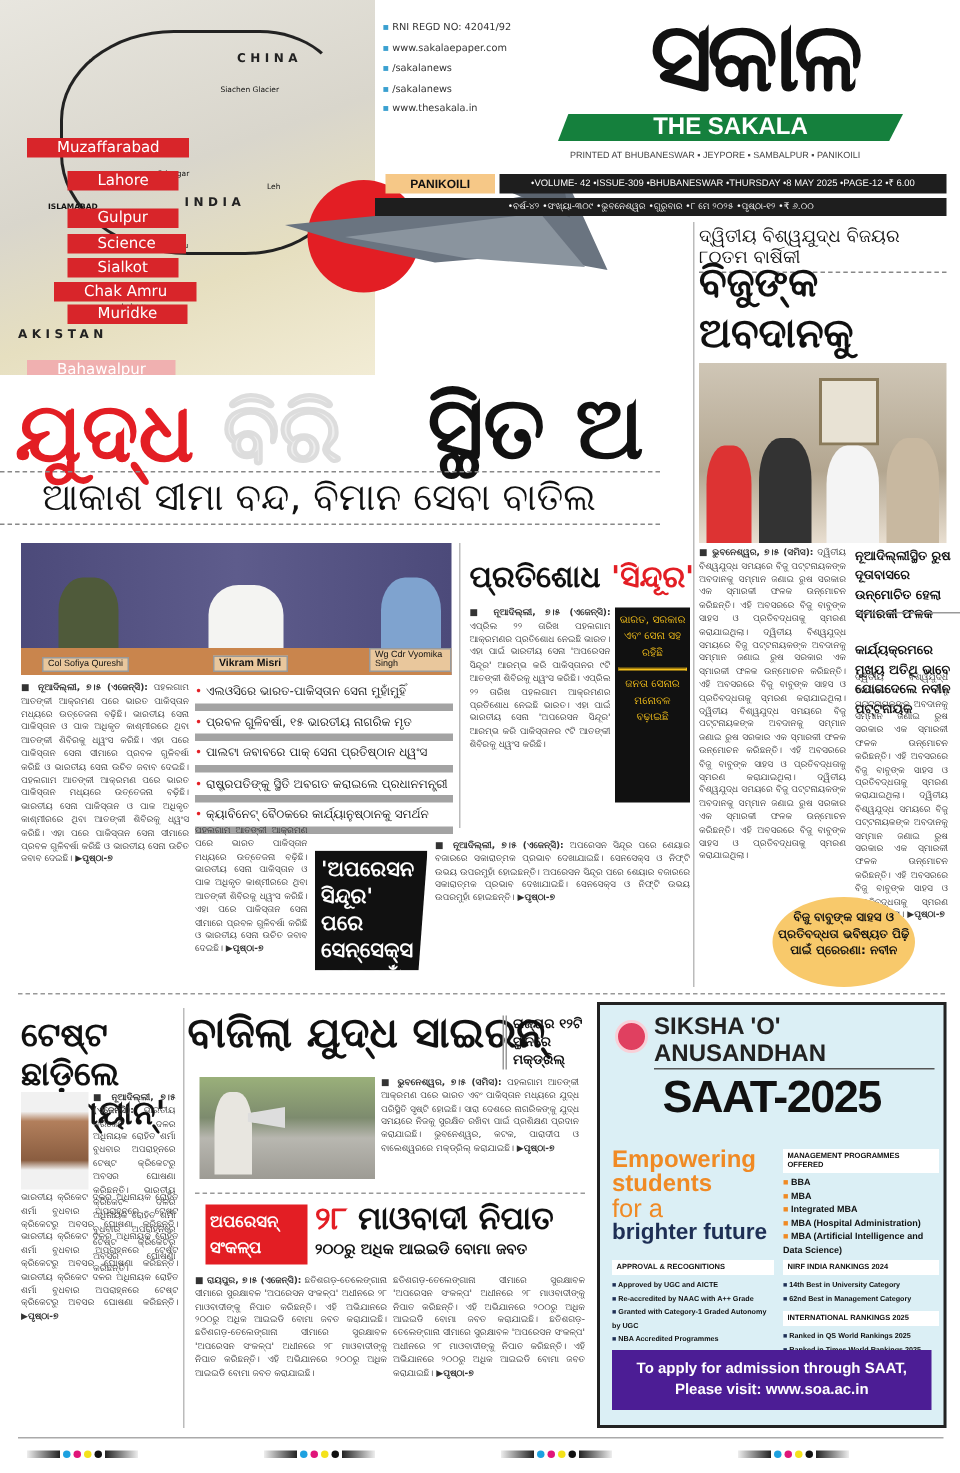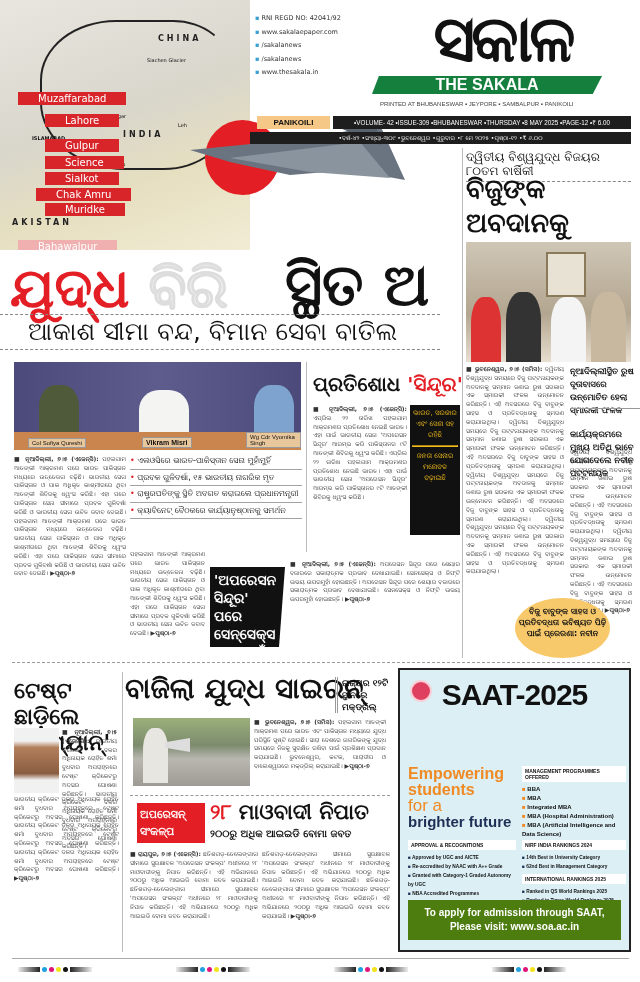--- a/index.html
+++ b/index.html
@@ -24,21 +24,21 @@
 .h1black{left:285px;top:255px;font-size:58px;font-weight:bold;color:#111;line-height:60px}
 .sub1{left:0;top:314px;width:440px;border-top:1px dashed #888;border-bottom:1px dashed #888;font-size:25px;line-height:34px;padding-left:28px}
 .kicker{left:466px;top:150px;width:165px;font-size:12px;border-bottom:1px dashed #888;padding-bottom:3px}
 .rh1{left:466px;top:172px;font-size:27px;font-weight:bold;line-height:34px;width:170px}
 .photo-r{left:466px;top:242px;width:165px;height:120px;background:linear-gradient(180deg,#cfc6b6,#b3a690 60%,#e8ded0);overflow:hidden}
 .photo-l{left:14px;top:362px;width:287px;height:88px;background:linear-gradient(90deg,#4c4a7a,#5e5c8c 50%,#4c4a7a)}
 .cap{position:absolute;bottom:2px;background:#e9c79c;border:1px solid #999;font-size:6px;padding:1px 3px;font-family:"Liberation Sans",sans-serif}
 .person{position:absolute;bottom:10px;border-radius:40% 40% 6px 6px}
 .col-text{font-size:6px;line-height:8.8px;color:#333;text-align:justify;overflow:hidden}
 .bullets{left:130px;top:453px;width:172px;font-size:8px;line-height:15.5px}
-.bullets div{border-bottom:1px solid #a3a3a3;white-space:nowrap;overflow:hidden}
+.bullets div{border-bottom:5px solid #a3a3a3;white-space:nowrap;overflow:hidden}
 .bullets div::before{content:"• ";color:#e31e24}
 .pratishodh{left:313px;top:372px;font-size:20px;font-weight:bold}
 .pratishodh .red{color:#e31e24}
 .blackbox{left:410px;top:405px;width:50px;height:130px;background:#111;color:#f6c11a;font-size:7px;text-align:center;padding:3px 2px;line-height:11px}
 .opsind{left:210px;top:567px;width:75px;height:80px;background:#111;color:#fff;font-size:14px;font-weight:bold;line-height:18px;padding:4px;clip-path:polygon(0 0,100% 0,92% 100%,0 100%)}
 .rh2{left:570px;top:392px;font-size:8.5px;font-weight:bold;line-height:13px;width:70px}
 .bubble{left:520px;top:590px;width:100px;height:60px;background:#f8c96b;border-radius:50%;font-size:8px;text-align:center;font-weight:bold;line-height:11px;padding-top:8px}
 .sep{position:absolute;border-top:1px dashed #999}
 .test-h{left:14px;top:678px;font-size:22px;font-weight:bold;line-height:26px}
 .siren-h{left:125px;top:672px;font-size:28px;font-weight:bold}
@@ -55,21 +55,21 @@
 .ad-saat{font-size:30px;font-weight:bold;text-align:center;letter-spacing:-1px;margin-top:2px;font-family:"Liberation Sans",sans-serif}
 .ad-emp{position:absolute;left:8px;top:96px;width:115px;line-height:16px}
 .ad-progs{position:absolute;left:122px;top:96px;width:104px;font-size:6px}
 .ad-head{background:#fff;font-size:5px;font-weight:bold;padding:2px 3px;margin-bottom:3px}
 .ad-list div{font-size:6px;font-weight:bold;line-height:9px}
 .ad-list div::before{content:"■ ";color:#f08a24}
 .ad-rec{position:absolute;left:8px;top:170px;width:108px}
 .ad-rank{position:absolute;left:122px;top:170px;width:104px}
 .ad-small div{font-size:4.8px;font-weight:bold;line-height:9px}
 .ad-small div::before{content:"■ ";color:#1e2f55}
-.ad-cta{position:absolute;left:8px;bottom:10px;width:213px;height:40px;background:#4d7c0f;color:#fff;font-size:10px;font-weight:bold;text-align:center;line-height:14px;padding-top:6px}
+.ad-cta{position:absolute;left:8px;bottom:10px;width:213px;height:40px;background:#4c1d95;color:#fff;font-size:10px;font-weight:bold;text-align:center;line-height:14px;padding-top:6px}
 .reg{position:absolute;top:966px;height:6px;width:80px;display:flex;gap:2px;align-items:center}
 .reg .bar{width:22px;height:5px;background:linear-gradient(90deg,#eee,#222)}
 .reg .dot{width:5px;height:5px;border-radius:50%}
 .footer-line{left:12px;top:958px;width:617px;border-top:1px solid #aaa}
 .vrule{position:absolute;border-left:1px solid #bbb}
 .more{font-weight:bold;font-size:6px}
 </style>
 </head>
 <body>
 
@@ -130,20 +130,21 @@
   <div class="cap" style="left:232px">Wg Cdr Vyomika Singh</div>
 </div>
 
 <div class="abs col-text" style="left:14px;top:455px;width:112px;height:200px">
   <b>■ ନୂଆଦିଲ୍ଲୀ, ୭।୫ (ଏଜେନ୍ସି):</b> <span>ପହଲଗାମ ଆତଙ୍କୀ ଆକ୍ରମଣ ପରେ ଭାରତ ପାକିସ୍ତାନ ମଧ୍ୟରେ ଉତ୍ତେଜନା ବଢ଼ିଛି। ଭାରତୀୟ ସେନା ପାକିସ୍ତାନ ଓ ପାକ ଅଧିକୃତ କାଶ୍ମୀରରେ ଥିବା ଆତଙ୍କୀ ଶିବିରକୁ ଧ୍ୱଂସ କରିଛି। ଏହା ପରେ ପାକିସ୍ତାନ ସେନା ସୀମାରେ ପ୍ରବଳ ଗୁଳିବର୍ଷା କରିଛି ଓ ଭାରତୀୟ ସେନା ଉଚିତ ଜବାବ ଦେଇଛି।</span> <span>ପହଲଗାମ ଆତଙ୍କୀ ଆକ୍ରମଣ ପରେ ଭାରତ ପାକିସ୍ତାନ ମଧ୍ୟରେ ଉତ୍ତେଜନା ବଢ଼ିଛି। ଭାରତୀୟ ସେନା ପାକିସ୍ତାନ ଓ ପାକ ଅଧିକୃତ କାଶ୍ମୀରରେ ଥିବା ଆତଙ୍କୀ ଶିବିରକୁ ଧ୍ୱଂସ କରିଛି। ଏହା ପରେ ପାକିସ୍ତାନ ସେନା ସୀମାରେ ପ୍ରବଳ ଗୁଳିବର୍ଷା କରିଛି ଓ ଭାରତୀୟ ସେନା ଉଚିତ ଜବାବ ଦେଇଛି।</span> <span class="more">▶ପୃଷ୍ଠା-୭</span>
 </div>
 
 <div class="abs bullets">
   <div>ଏଲଓସିରେ ଭାରତ-ପାକିସ୍ତାନ ସେନା ମୁହାଁମୁହିଁ</div>
   <div>ପ୍ରବଳ ଗୁଳିବର୍ଷା, ୧୫ ଭାରତୀୟ ନାଗରିକ ମୃତ</div>
+  <div>ପାଲଟା ଜବାବରେ ପାକ୍ ସେନା ପ୍ରତିଷ୍ଠାନ ଧ୍ୱଂସ</div>
   <div>ରାଷ୍ଟ୍ରପତିଙ୍କୁ ସ୍ଥିତି ଅବଗତ କରାଇଲେ ପ୍ରଧାନମନ୍ତ୍ରୀ</div>
   <div>କ୍ୟାବିନେଟ୍ ବୈଠକରେ କାର୍ଯ୍ୟାନୁଷ୍ଠାନକୁ ସମର୍ଥନ</div>
 </div>
 
 <div class="abs col-text" style="left:130px;top:550px;width:75px;height:105px"><span>ପହଲଗାମ ଆତଙ୍କୀ ଆକ୍ରମଣ ପରେ ଭାରତ ପାକିସ୍ତାନ ମଧ୍ୟରେ ଉତ୍ତେଜନା ବଢ଼ିଛି। ଭାରତୀୟ ସେନା ପାକିସ୍ତାନ ଓ ପାକ ଅଧିକୃତ କାଶ୍ମୀରରେ ଥିବା ଆତଙ୍କୀ ଶିବିରକୁ ଧ୍ୱଂସ କରିଛି। ଏହା ପରେ ପାକିସ୍ତାନ ସେନା ସୀମାରେ ପ୍ରବଳ ଗୁଳିବର୍ଷା କରିଛି ଓ ଭାରତୀୟ ସେନା ଉଚିତ ଜବାବ ଦେଇଛି।</span> <span class="more">▶ପୃଷ୍ଠା-୭</span></div>
 
 <div class="abs opsind">'ଅପରେସନ ସିନ୍ଦୂର' ପରେ ସେନ୍‌ସେକ୍ସ ଉପରମୁହାଁ</div>
 <div class="abs col-text" style="left:290px;top:560px;width:170px;height:95px"><b>■ ନୂଆଦିଲ୍ଲୀ, ୭।୫ (ଏଜେନ୍ସି):</b> <span>ଅପରେସନ ସିନ୍ଦୂର ପରେ ଶେୟାର ବଜାରରେ ସକାରାତ୍ମକ ପ୍ରଭାବ ଦେଖାଯାଇଛି। ସେନସେକ୍ସ ଓ ନିଫ୍ଟି ଉଭୟ ଉପରମୁହାଁ ହୋଇଛନ୍ତି।</span> <span>ଅପରେସନ ସିନ୍ଦୂର ପରେ ଶେୟାର ବଜାରରେ ସକାରାତ୍ମକ ପ୍ରଭାବ ଦେଖାଯାଇଛି। ସେନସେକ୍ସ ଓ ନିଫ୍ଟି ଉଭୟ ଉପରମୁହାଁ ହୋଇଛନ୍ତି।</span> <span class="more">▶ପୃଷ୍ଠା-୭</span></div>
 
 <div class="vrule" style="left:306px;top:362px;height:190px"></div>
@@ -189,20 +190,21 @@
 <div class="sep" style="left:130px;top:795px;width:260px"></div>
 
 <div class="abs opsank">ଅପରେସନ୍ ସଂକଳ୍ପ</div>
 <div class="abs maoh"><span class="red">୨୮</span><span> ମାଓବାଦୀ ନିପାତ</span></div>
 <div class="abs maosub">୨୦୦ରୁ ଅଧିକ ଆଇଇଡି ବୋମା ଜବତ</div>
 <div class="abs col-text" style="left:130px;top:850px;width:128px;height:100px"><b>■ ରାୟପୁର, ୭।୫ (ଏଜେନ୍ସି):</b> <span>ଛତିଶଗଡ଼-ତେଲେଙ୍ଗାନା ସୀମାରେ ସୁରକ୍ଷାବଳ 'ଅପରେସନ ସଂକଳ୍ପ' ଅଧୀନରେ ୨୮ ମାଓବାଦୀଙ୍କୁ ନିପାତ କରିଛନ୍ତି। ଏହି ଅଭିଯାନରେ ୨୦୦ରୁ ଅଧିକ ଆଇଇଡି ବୋମା ଜବତ କରାଯାଇଛି।</span> <span>ଛତିଶଗଡ଼-ତେଲେଙ୍ଗାନା ସୀମାରେ ସୁରକ୍ଷାବଳ 'ଅପରେସନ ସଂକଳ୍ପ' ଅଧୀନରେ ୨୮ ମାଓବାଦୀଙ୍କୁ ନିପାତ କରିଛନ୍ତି। ଏହି ଅଭିଯାନରେ ୨୦୦ରୁ ଅଧିକ ଆଇଇଡି ବୋମା ଜବତ କରାଯାଇଛି।</span></div>
 <div class="abs col-text" style="left:262px;top:850px;width:128px;height:100px"><span>ଛତିଶଗଡ଼-ତେଲେଙ୍ଗାନା ସୀମାରେ ସୁରକ୍ଷାବଳ 'ଅପରେସନ ସଂକଳ୍ପ' ଅଧୀନରେ ୨୮ ମାଓବାଦୀଙ୍କୁ ନିପାତ କରିଛନ୍ତି। ଏହି ଅଭିଯାନରେ ୨୦୦ରୁ ଅଧିକ ଆଇଇଡି ବୋମା ଜବତ କରାଯାଇଛି।</span> <span>ଛତିଶଗଡ଼-ତେଲେଙ୍ଗାନା ସୀମାରେ ସୁରକ୍ଷାବଳ 'ଅପରେସନ ସଂକଳ୍ପ' ଅଧୀନରେ ୨୮ ମାଓବାଦୀଙ୍କୁ ନିପାତ କରିଛନ୍ତି। ଏହି ଅଭିଯାନରେ ୨୦୦ରୁ ଅଧିକ ଆଇଇଡି ବୋମା ଜବତ କରାଯାଇଛି।</span> <span class="more">▶ପୃଷ୍ଠା-୭</span></div>
 
 <div class="abs ad">
   <div class="ad-seal"></div>
+  <div class="ad-title">SIKSHA 'O' ANUSANDHAN</div>
   <div class="ad-saat">SAAT-2025</div>
   <div class="ad-emp">
     <div style="color:#f08a24;font-weight:bold;font-size:16px">Empowering</div>
     <div style="color:#f08a24;font-weight:bold;font-size:16px">students</div>
     <div style="color:#f08a24;font-size:17px">for a</div>
     <div style="color:#1e2f55;font-weight:bold;font-size:15px;white-space:nowrap">brighter future</div>
   </div>
   <div class="ad-progs">
     <div class="ad-head">MANAGEMENT PROGRAMMES OFFERED</div>
     <div class="ad-list">

